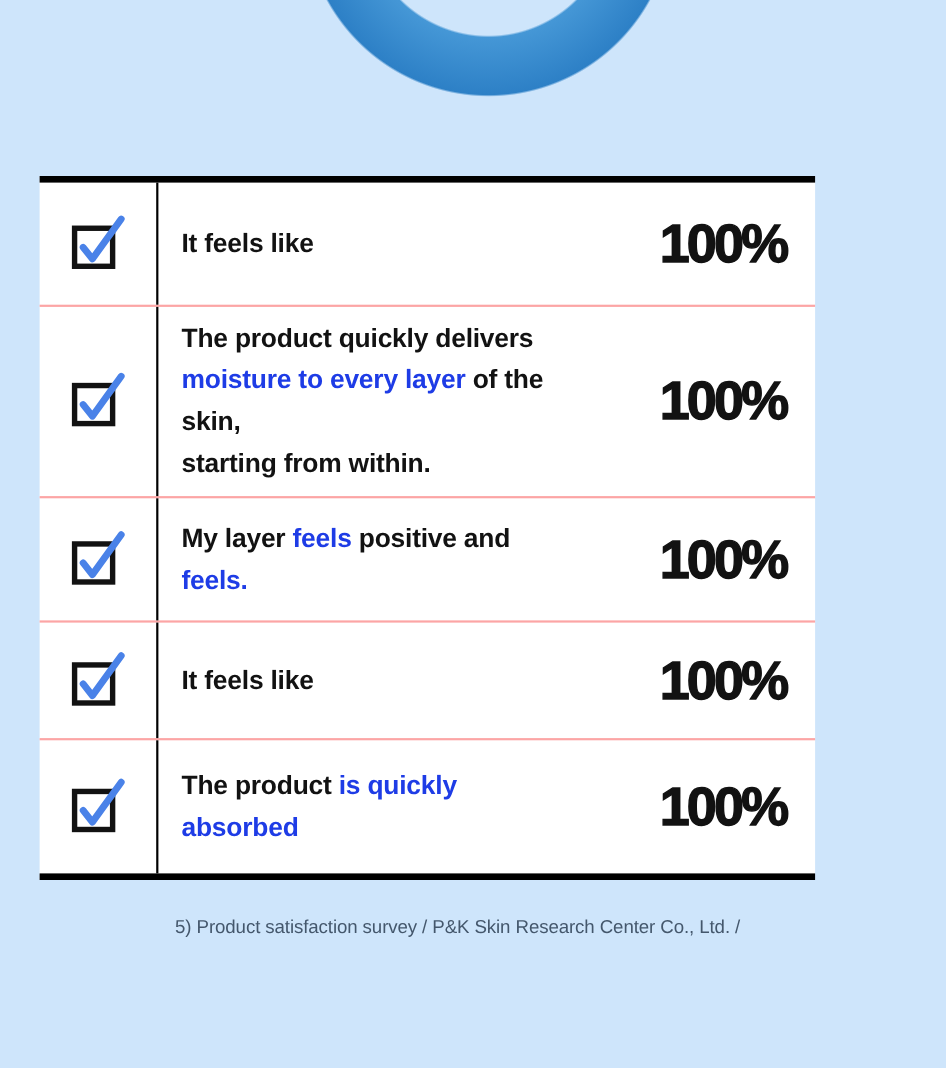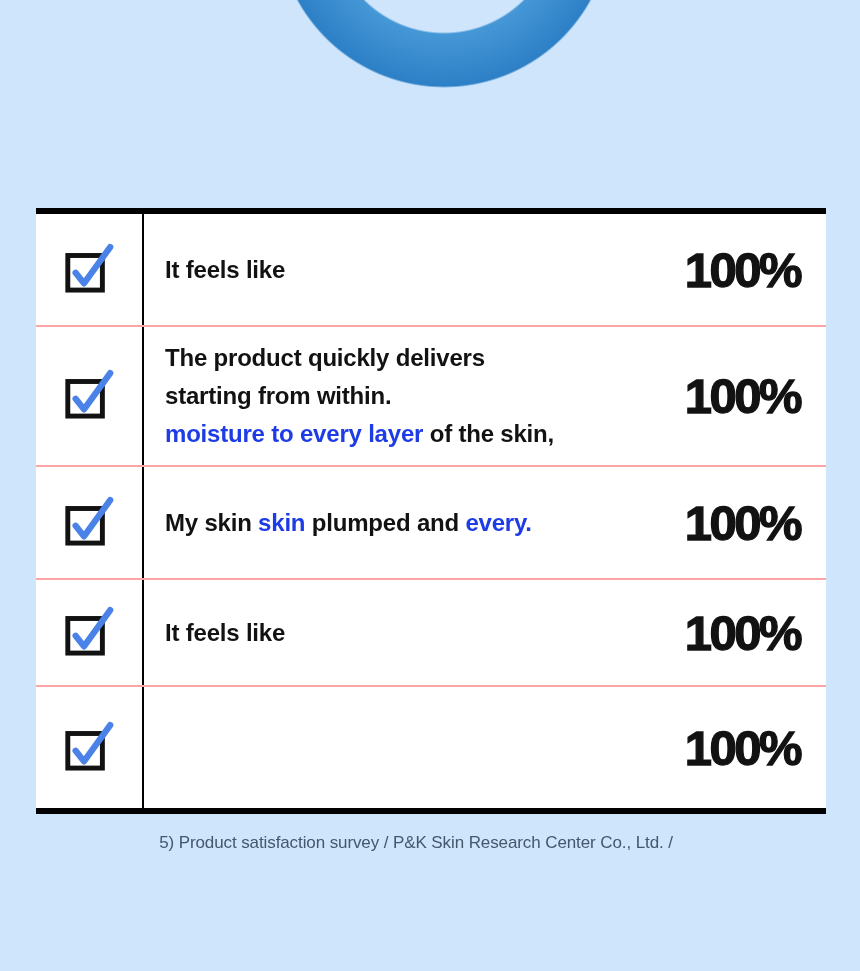--- a/index.html
+++ b/index.html
@@ -13,25 +13,24 @@
   .ring{
     position:absolute;left:276px;top:-248px;width:336px;height:336px;
     border-radius:50%;
     background:radial-gradient(circle closest-side,
       rgba(0,0,0,0) 0 112px,
       var(--ring-in,#4597d6) 114px,
       var(--ring-out,#2d80c6) 166px,
       rgba(0,0,0,0) 168px);
   }
   .survey-table{
-    position:absolute;left:36px;top:160px;width:790px;
+    position:absolute;left:36px;top:160px;width:705px;
     background:#fff;
     border-top:6px solid #000;
     border-bottom:6px solid #000;
-    margin-top:48px;
   }
   .row{display:flex;align-items:stretch;}
   .row + .row{border-top:2px solid #fca5a5;}
   .row:nth-child(1){min-height:111px;}
   .row:nth-child(2){min-height:138px;}
   .row:nth-child(3){min-height:111px;}
   .row:nth-child(4){min-height:105px;}
   .row:nth-child(5){min-height:121px;}
   .cell-check{
     width:106px;flex:0 0 106px;
@@ -87,35 +86,35 @@
 
   <div class="row">
     <div class="cell-check">
       <svg width="58" height="58" viewBox="0 0 52 52">
         <rect x="7" y="13" width="31" height="31" fill="#ffffff" stroke="#121212" stroke-width="4.4"></rect>
         <polyline points="14,28.5 21.5,38 45,5.5" fill="none" stroke="#4a82e8" stroke-width="5.6" stroke-linecap="round" stroke-linejoin="round"></polyline>
       </svg>
     </div>
     <div class="cell-text">
         <div class="tline"><span class="seg-black">The product quickly delivers</span></div>
+        <div class="tline"><span class="seg-blue">moisture to every layer</span><span class="seg-black"> of the skin,</span></div>
         <div class="tline"><span class="seg-black">starting from within.</span></div>
-        <div class="tline"><span class="seg-blue">moisture to every layer</span><span class="seg-black"> of the skin,</span></div>
       </div>
     <div class="cell-pct">100%</div>
   </div>
 
   <div class="row">
     <div class="cell-check">
       <svg width="58" height="58" viewBox="0 0 52 52">
         <rect x="7" y="13" width="31" height="31" fill="#ffffff" stroke="#121212" stroke-width="4.4"></rect>
         <polyline points="14,28.5 21.5,38 45,5.5" fill="none" stroke="#4a82e8" stroke-width="5.6" stroke-linecap="round" stroke-linejoin="round"></polyline>
       </svg>
     </div>
     <div class="cell-text">
-        <div class="tline"><span class="seg-black">My skin </span><span class="seg-blue">skin</span><span class="seg-black"> plumped and </span><span class="seg-blue">every.</span></div>
+        <div class="tline"><span class="seg-black">My layer </span><span class="seg-blue">feels</span><span class="seg-black"> positive and </span><span class="seg-blue">feels.</span></div>
       </div>
     <div class="cell-pct">100%</div>
   </div>
 
   <div class="row">
     <div class="cell-check">
       <svg width="58" height="58" viewBox="0 0 52 52">
         <rect x="7" y="13" width="31" height="31" fill="#ffffff" stroke="#121212" stroke-width="4.4"></rect>
         <polyline points="14,28.5 21.5,38 45,5.5" fill="none" stroke="#4a82e8" stroke-width="5.6" stroke-linecap="round" stroke-linejoin="round"></polyline>
       </svg>
@@ -127,20 +126,21 @@
   </div>
 
   <div class="row">
     <div class="cell-check">
       <svg width="58" height="58" viewBox="0 0 52 52">
         <rect x="7" y="13" width="31" height="31" fill="#ffffff" stroke="#121212" stroke-width="4.4"></rect>
         <polyline points="14,28.5 21.5,38 45,5.5" fill="none" stroke="#4a82e8" stroke-width="5.6" stroke-linecap="round" stroke-linejoin="round"></polyline>
       </svg>
     </div>
     <div class="cell-text">
+        <div class="tline"><span class="seg-black">The product </span><span class="seg-blue">is quickly absorbed</span></div>
       </div>
     <div class="cell-pct">100%</div>
   </div>
 </div>
 
 <div class="footnote">
   <div>5) Product satisfaction survey / P&amp;K Skin Research Center Co., Ltd. /</div>
 </div>
 
 </body></html>

